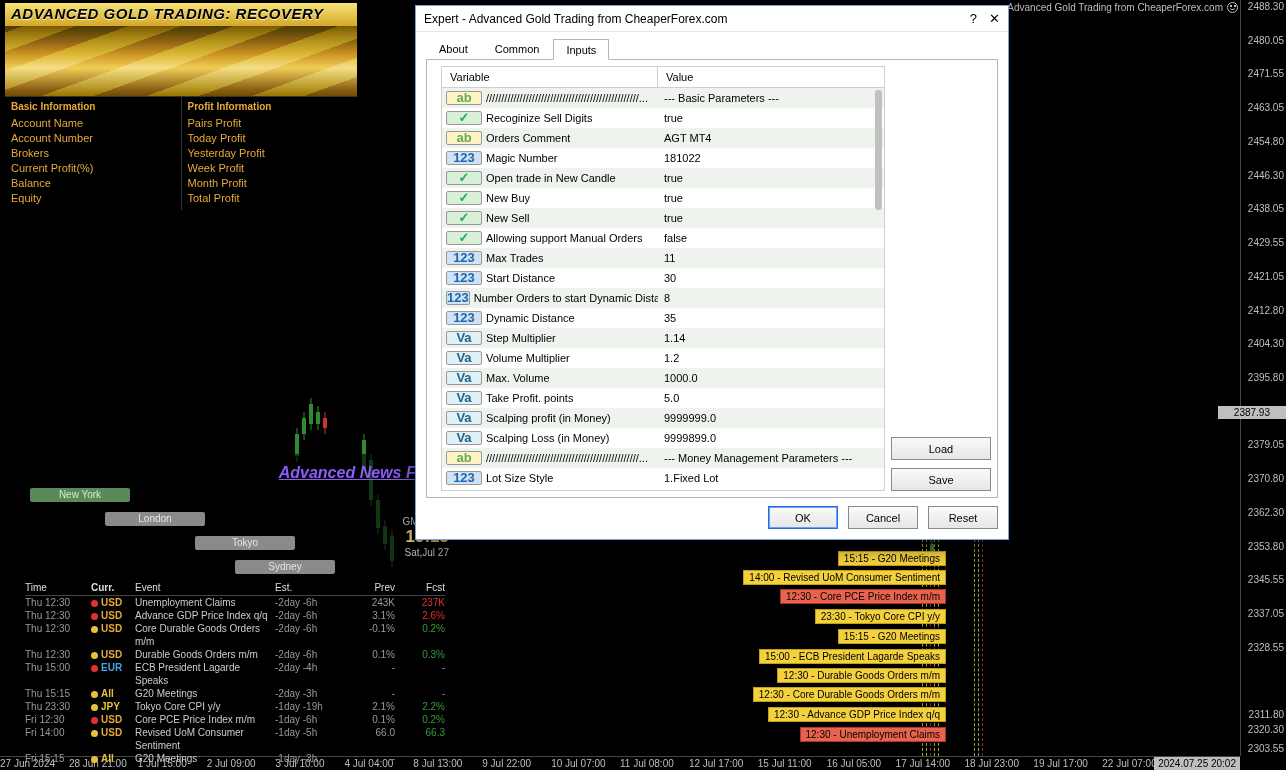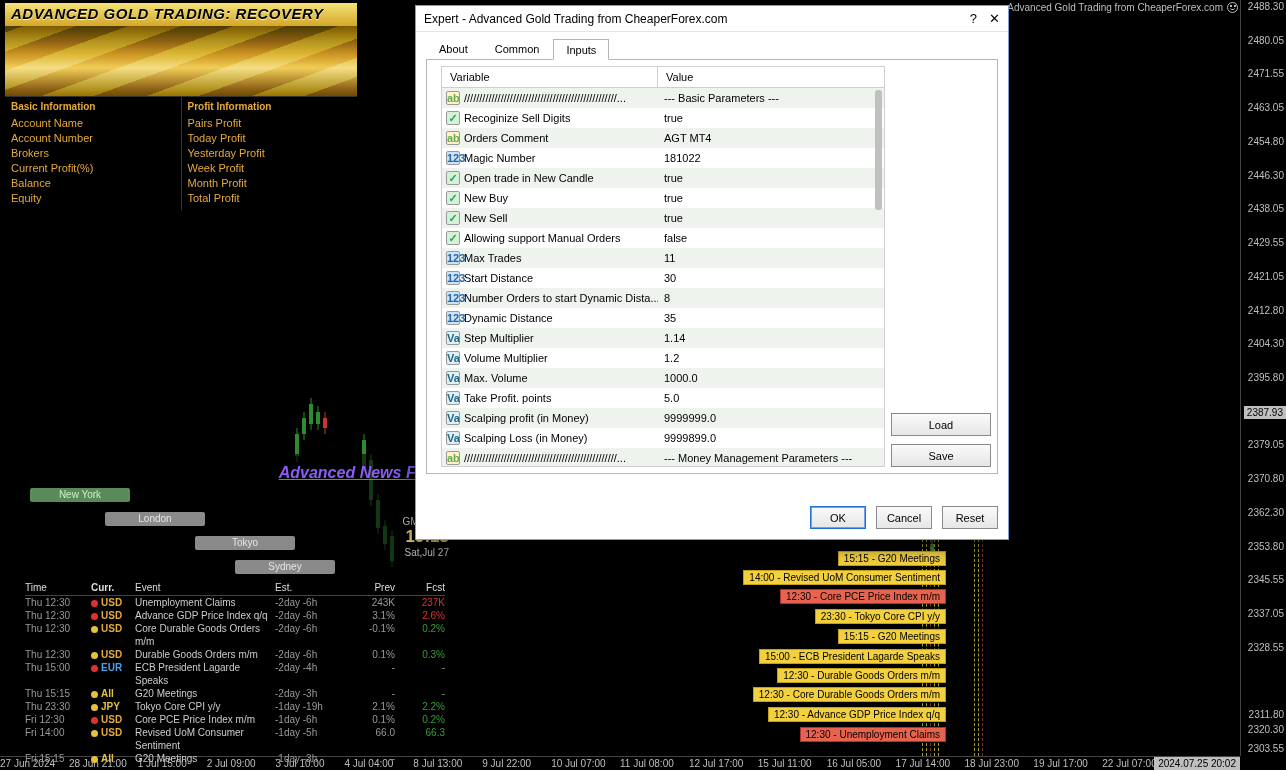--- a/index.html
+++ b/index.html
@@ -1,21 +1,21 @@
 <!DOCTYPE html>
 <html><head>
 <meta charset="utf-8">
 <style>
   * { margin:0; padding:0; box-sizing:border-box; font-family:Tahoma,Arial,sans-serif; }
   body { background:#000; width:1286px; height:770px; position:relative; overflow:hidden; color:#fff; font-size:11px; }
 
   
   .price-axis { position:absolute; right:0; top:0; bottom:14px; width:46px; background:#000; border-left:1px solid #444; }
   .price-tick { position:absolute; right:2px; font-size:10px; color:#bfbfbf; }
-  .price-current { position:absolute; right:0; background:#bfbfbf; color:#000; font-size:10px; padding:1px 3px; }
+  .price-current { position:absolute; right:0; background:#bfbfbf; color:#000; font-size:10px; padding:1px 16px; }
 
   
   .time-axis { position:absolute; left:0; bottom:0; right:46px; height:14px; background:#000; border-top:1px solid #444; color:#bfbfbf; font-size:10px; display:flex; align-items:center; }
   .time-axis span { flex:1; white-space:nowrap; }
   .time-mark { position:absolute; right:46px; bottom:0; background:#bfbfbf; color:#000; font-size:10px; padding:1px 4px; }
 
   
   .ea-label { position:absolute; top:2px; right:48px; color:#bfbfbf; font-size:10px; display:flex; align-items:center; gap:4px; }
   .ea-smiley { display:inline-block; width:11px; height:11px; border:1px solid #bfbfbf; border-radius:50%; position:relative; }
   .ea-smiley::before { content:""; position:absolute; width:2px; height:2px; background:#bfbfbf; top:2px; left:2px; box-shadow:4px 0 #bfbfbf; }
@@ -78,29 +78,29 @@
   .tab.active { border:1px solid #b5b5b5; border-bottom-color:#fff; background:#fff; position:relative; top:1px; }
   .tab-body { flex:1; margin:0 10px; border:1px solid #b5b5b5; padding:6px; display:flex; flex-direction:column; overflow:hidden; }
   .param-head { display:flex; font-size:11px; background:#fff; border:1px solid #cfcfcf; }
   .param-head div { padding:4px 8px; }
   .ph-var{width:216px;border-right:1px solid #cfcfcf} .ph-val{flex:1}
   .param-list { flex:1; overflow-y:auto; border:1px solid #cfcfcf; border-top:none; position:relative; }
   .param-row { display:flex; height:20px; align-items:center; font-size:11px; }
   .param-row:nth-child(even){background:#eef3ee}
   .pr-var{width:216px;padding-left:4px;display:flex;align-items:center;gap:4px;overflow:hidden;white-space:nowrap;text-overflow:ellipsis}
   .pr-val{flex:1;padding-left:6px}
-  .picon{display:inline-block;width:14px;height:14px;border:1px solid #999;border-radius:2px;font-size:11px;line-height:12px;text-align:center;font-weight:bold}
+  .picon{display:inline-block;width:36px;height:14px;border:1px solid #999;border-radius:2px;font-size:13px;line-height:12px;text-align:center;font-weight:bold}
   .picon.ab{background:#fff2c4;color:#6a5}
   .picon.bool{background:#d8f0d8;color:#2a6}
   .picon.num{background:#cfe3f7;color:#26a}
   .picon.va{background:#dff1f7;color:#268}
   .side-btns { width:100px; margin-left:6px; display:flex; flex-direction:column; justify-content:flex-end; gap:8px; }
   .mbtn { height:23px; border:1px solid #8a8a8a; background:linear-gradient(#fafafa,#e6e6e6); font-size:11px; cursor:pointer; }
   .bottom-btns { display:flex; gap:10px; padding:8px 10px 10px; justify-content:flex-end; }
-  .bottom-btns .mbtn { width:56px;margin-top:24px; }
+  .bottom-btns .mbtn { width:70px; }
   .bottom-btns .primary { border:1px solid #216fdb; box-shadow:0 0 0 1px #6aa3f5 inset; }
   .tabarea { display:flex; height:100%; }
   .tab-left { flex:1; display:flex; flex-direction:column;margin-left:8px; }
   .scroll-thumb { position:absolute; right:2px; top:2px; width:7px; height:120px; background:#c0c0c0; border-radius:3px; }
 </style>
 </head>
 <body>
 
 <div class="price-axis" id="price-axis">
     <div class="price-tick" style="top: 1px;">2488.30</div>

